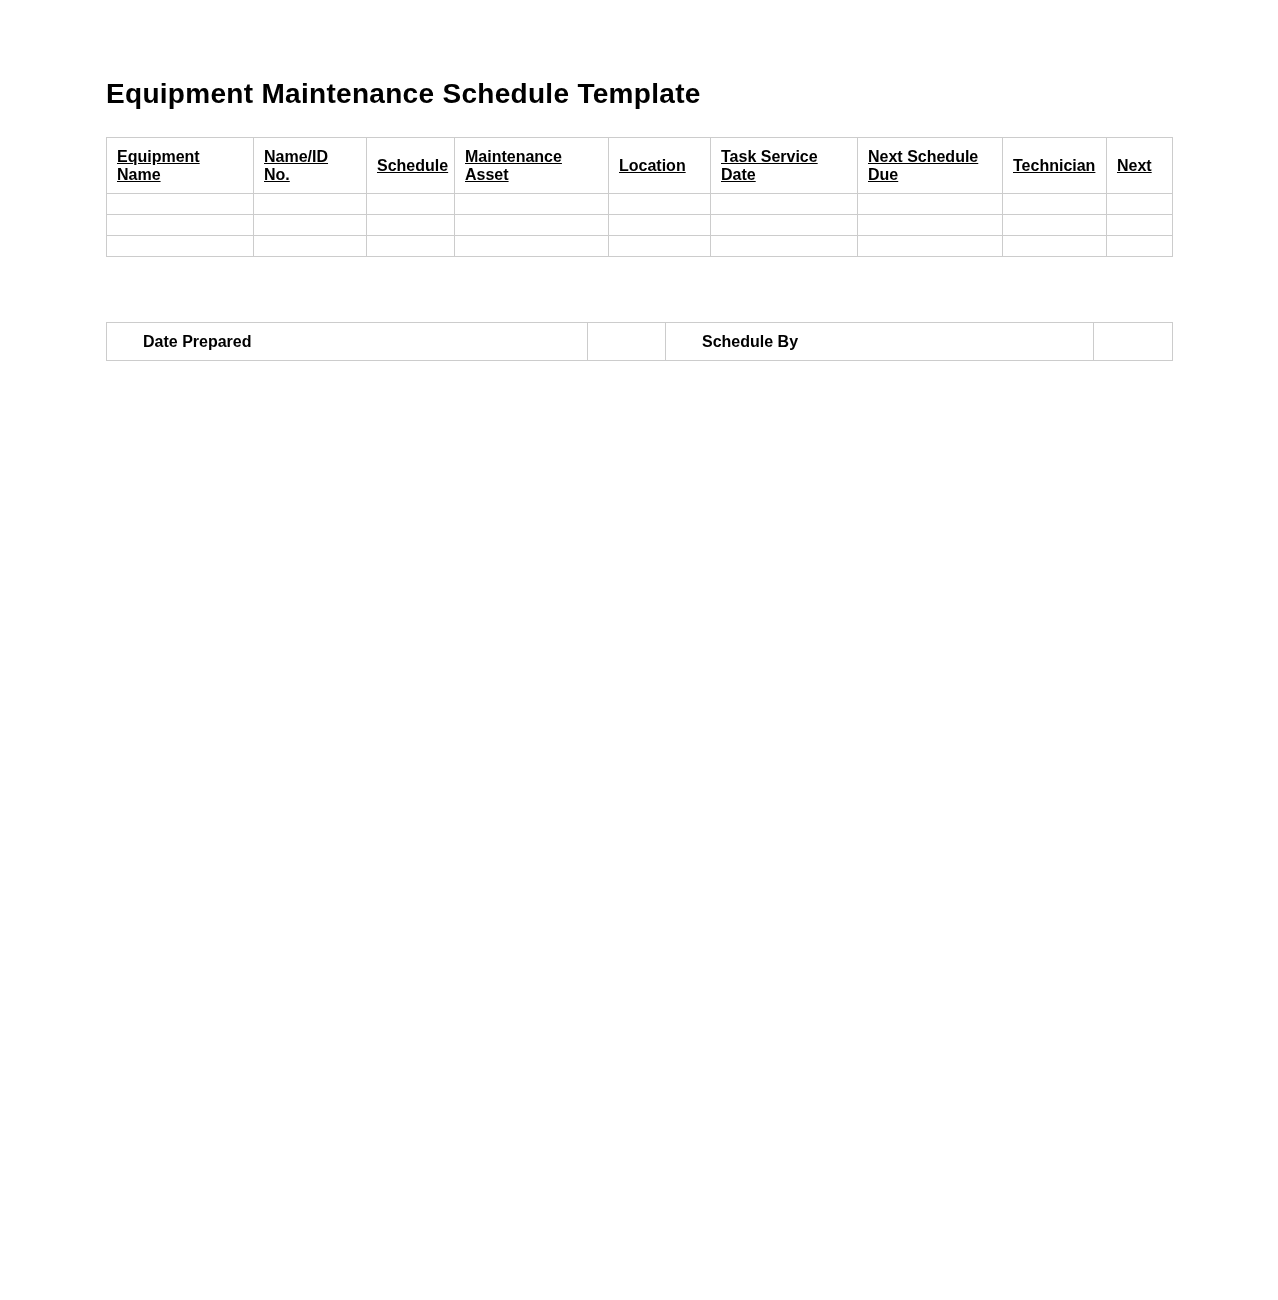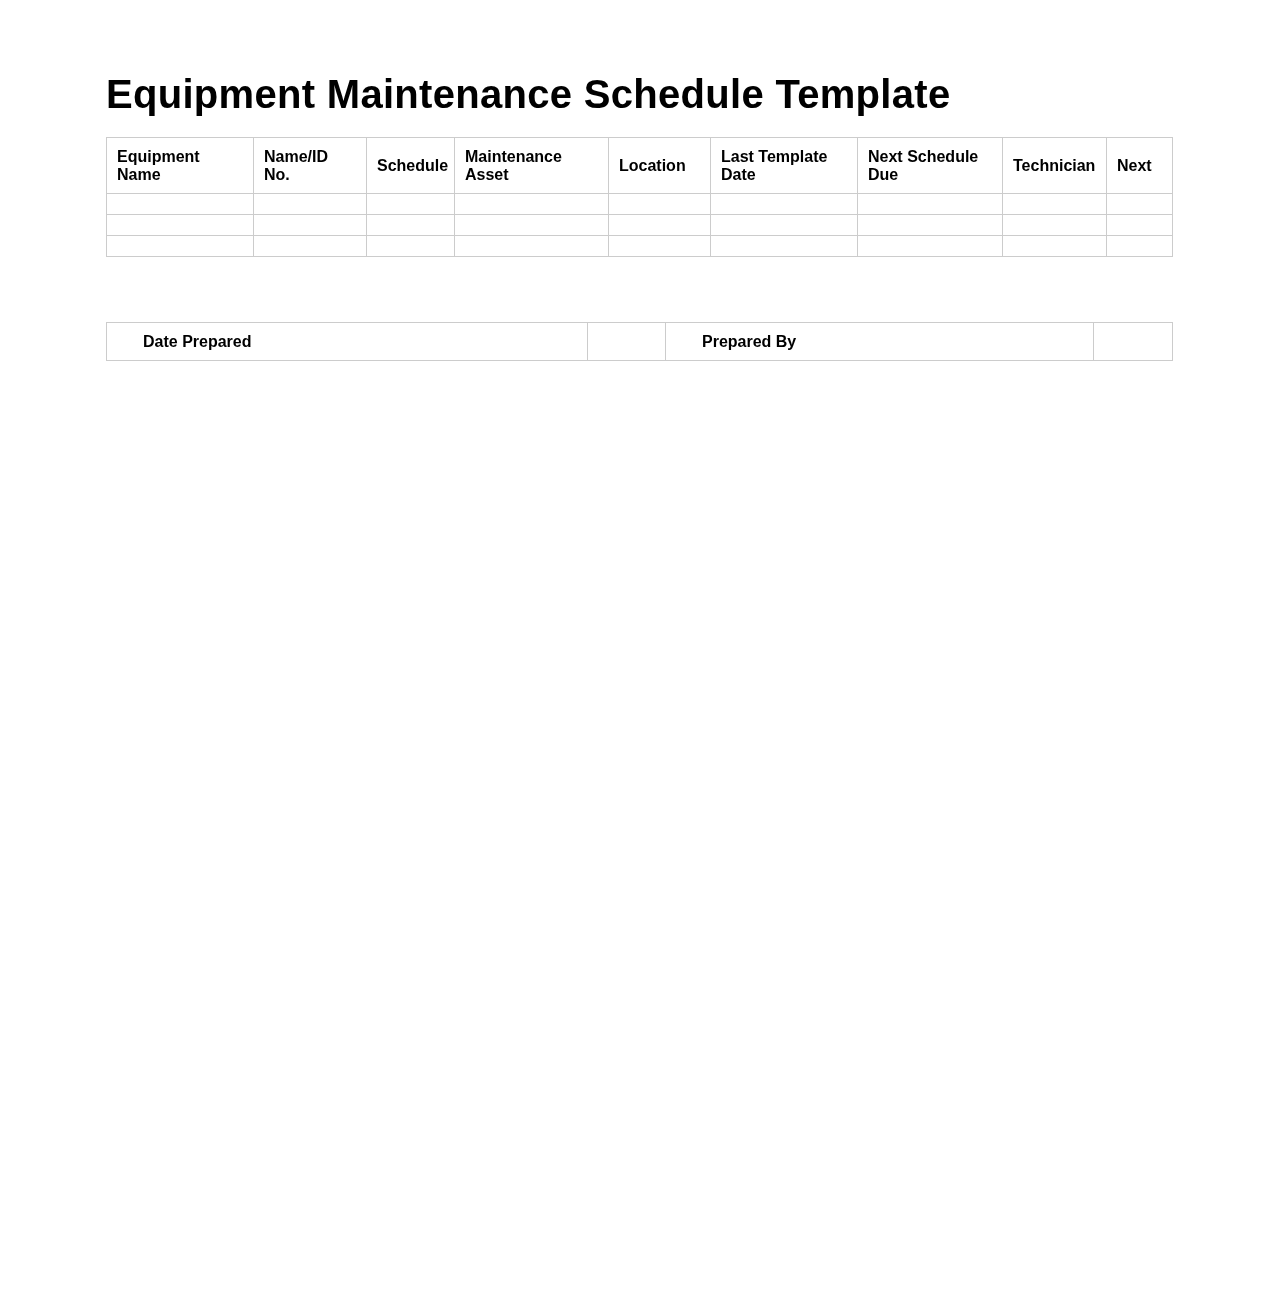--- a/index.html
+++ b/index.html
@@ -1,20 +1,20 @@
 <!DOCTYPE html>
 <html><head>
   <meta charset="utf-8">
   <style>
     html, body { margin: 0; padding: 0; background: #ffffff; }
     body { width: 1278px; height: 1300px; position: relative; font-family: "Liberation Sans", sans-serif; color: #000; }
-    .page-title { position: absolute; left: 106px; top: 74px; margin: 0; font-size: 40px; font-weight: bold; letter-spacing: 0.3px; line-height: 40px; }
+    .page-title { position: absolute; left: 106px; top: 74px; margin: 0; font-size: 28px; font-weight: bold; letter-spacing: 0.3px; line-height: 40px; }
     table { border-collapse: collapse; table-layout: fixed; position: absolute; left: 106px; }
     td, th { border: 1px solid #cccccc; padding: 0 10px; font-size: 16px; font-weight: bold; text-align: left; vertical-align: middle; line-height: 18px; }
-    .schedule { top: 137px; width: 1066px; }
+    .schedule { top: 137px; width: 1066px; text-decoration: underline; }
     .schedule thead th { height: 55px; }
     .schedule tbody td { height: 20px; padding: 0; }
     .summary { top: 322px; width: 1066px; }
     .summary td { height: 37px; padding-left: 36px; }
   </style>
 </head>
 <body>
 
 <h1 class="page-title">Equipment Maintenance Schedule Template</h1>
 
@@ -30,21 +30,21 @@
       <col style="width:104px">
       <col style="width:66px">
   </colgroup>
   <thead>
     <tr>
       <th>Equipment Name</th>
       <th>Name/ID No.</th>
       <th>Schedule</th>
       <th>Maintenance Asset</th>
       <th>Location</th>
-      <th>Last Template Date</th>
+      <th>Task Service Date</th>
       <th>Next Schedule Due</th>
       <th>Technician</th>
       <th>Next</th>
     </tr>
   </thead>
   <tbody>
     <tr>
       <td></td>
       <td></td>
       <td></td>
@@ -84,17 +84,17 @@
   <colgroup>
     <col style="width:481px">
       <col style="width:78px">
       <col style="width:428px">
       <col style="width:79px">
   </colgroup>
   <tbody>
     <tr>
       <td>Date Prepared</td>
       <td></td>
-      <td>Prepared By</td>
+      <td>Schedule By</td>
       <td></td>
     </tr>
   </tbody>
 </table>
 
 </body></html>

